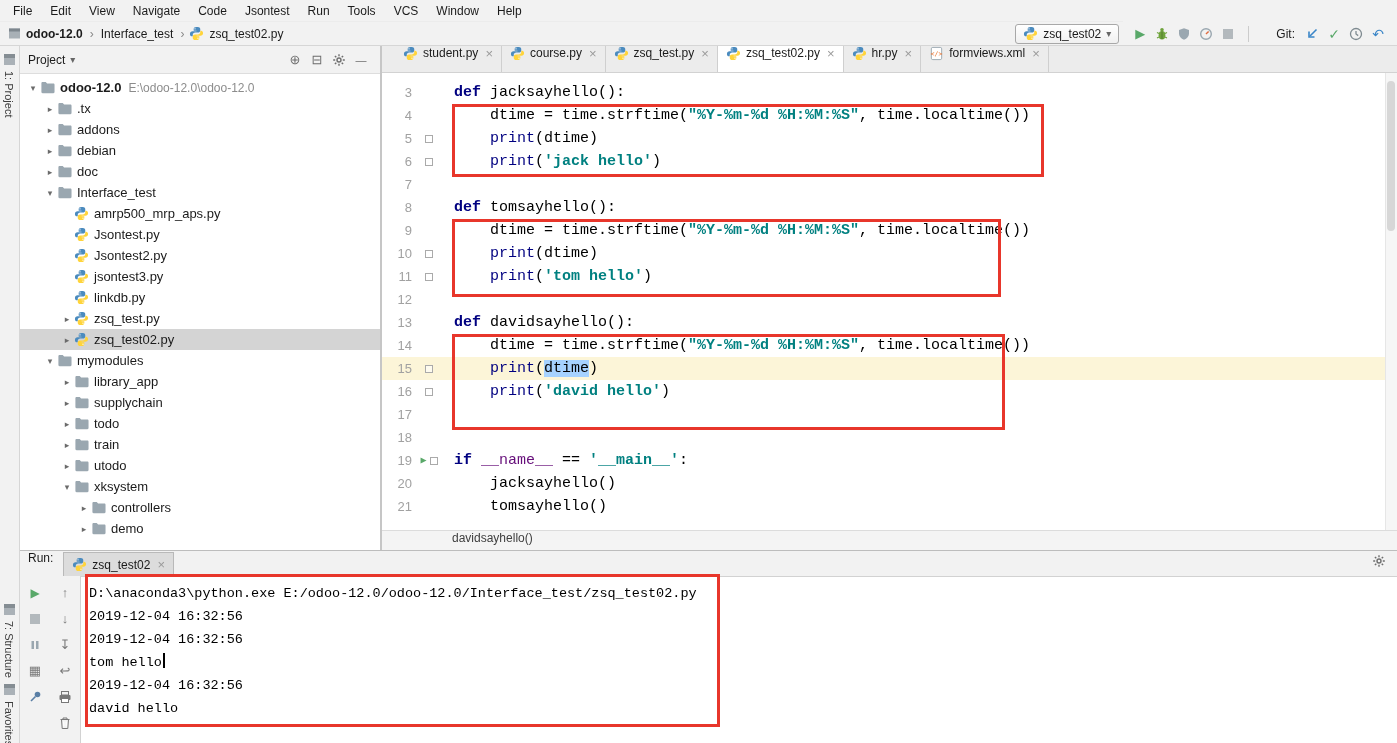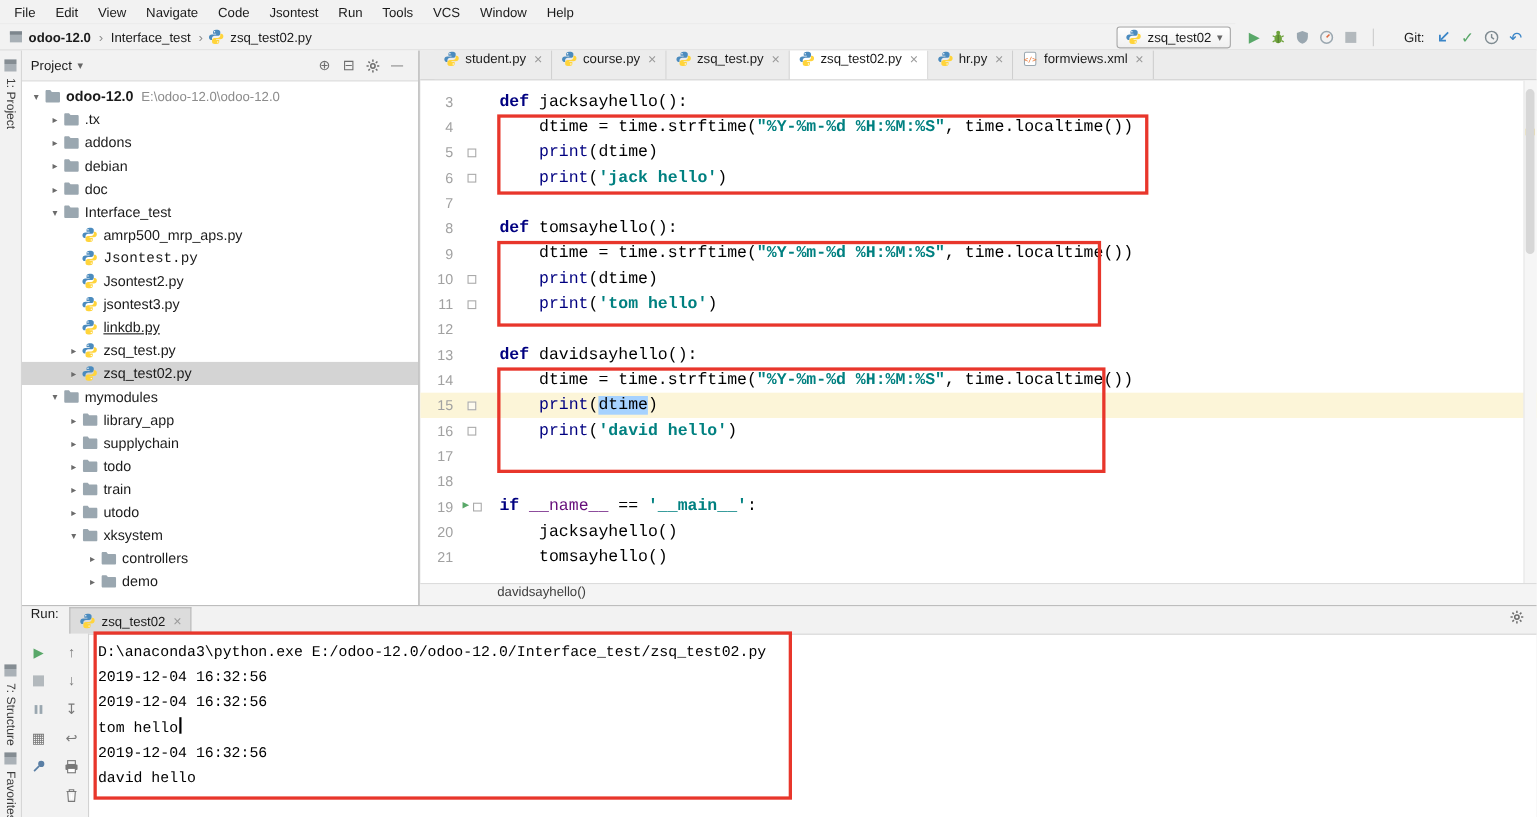--- a/index.html
+++ b/index.html
@@ -305,21 +305,21 @@
         <span class="icn">
           <svg width="15" height="15" viewBox="0 0 16 16">
             <path fill="#4b8bbe" d="M7.9 1C5.9 1 5 1.9 5 3.2V5h3v.6H3.8C2.2 5.6 1 6.6 1 8.5 1 9.9 1.8 11 3.1 11H4V9.4C4 8 5.2 7 6.6 7h3C10.9 7 12 6 12 4.7V3.2C12 1.9 10.8 1 9.5 1z"></path>
             <circle cx="6.4" cy="3" r="0.7" fill="#fff"></circle>
             <path fill="#ffd43b" d="M8.1 15c2 0 2.9-.9 2.9-2.2V11H8v-.6h4.2c1.6 0 2.8-1 2.8-2.9 0-1.4-.8-2.5-2.1-2.5H12v1.6C12 8 10.8 9 9.4 9h-3C5.1 9 4 10 4 11.3v1.5C4 14.1 5.2 15 6.5 15z"></path>
             <circle cx="9.6" cy="13" r="0.7" fill="#fff"></circle>
           </svg>
         </span>
         <span class="tlabel">amrp500_mrp_aps.py</span>
       </div>
-      <div class="trow" style="padding-left: 40px; font-family: Liberation Mono, monospace;">
+      <div class="trow" style="padding-left: 40px;">
         <span class="tarrow"></span>
         <span class="icn">
           <svg width="15" height="15" viewBox="0 0 16 16">
             <path fill="#4b8bbe" d="M7.9 1C5.9 1 5 1.9 5 3.2V5h3v.6H3.8C2.2 5.6 1 6.6 1 8.5 1 9.9 1.8 11 3.1 11H4V9.4C4 8 5.2 7 6.6 7h3C10.9 7 12 6 12 4.7V3.2C12 1.9 10.8 1 9.5 1z"></path>
             <circle cx="6.4" cy="3" r="0.7" fill="#fff"></circle>
             <path fill="#ffd43b" d="M8.1 15c2 0 2.9-.9 2.9-2.2V11H8v-.6h4.2c1.6 0 2.8-1 2.8-2.9 0-1.4-.8-2.5-2.1-2.5H12v1.6C12 8 10.8 9 9.4 9h-3C5.1 9 4 10 4 11.3v1.5C4 14.1 5.2 15 6.5 15z"></path>
             <circle cx="9.6" cy="13" r="0.7" fill="#fff"></circle>
           </svg>
         </span>
         <span class="tlabel">Jsontest.py</span>
@@ -341,21 +341,21 @@
         <span class="icn">
           <svg width="15" height="15" viewBox="0 0 16 16">
             <path fill="#4b8bbe" d="M7.9 1C5.9 1 5 1.9 5 3.2V5h3v.6H3.8C2.2 5.6 1 6.6 1 8.5 1 9.9 1.8 11 3.1 11H4V9.4C4 8 5.2 7 6.6 7h3C10.9 7 12 6 12 4.7V3.2C12 1.9 10.8 1 9.5 1z"></path>
             <circle cx="6.4" cy="3" r="0.7" fill="#fff"></circle>
             <path fill="#ffd43b" d="M8.1 15c2 0 2.9-.9 2.9-2.2V11H8v-.6h4.2c1.6 0 2.8-1 2.8-2.9 0-1.4-.8-2.5-2.1-2.5H12v1.6C12 8 10.8 9 9.4 9h-3C5.1 9 4 10 4 11.3v1.5C4 14.1 5.2 15 6.5 15z"></path>
             <circle cx="9.6" cy="13" r="0.7" fill="#fff"></circle>
           </svg>
         </span>
         <span class="tlabel">jsontest3.py</span>
       </div>
-      <div class="trow" style="padding-left: 40px; text-decoration: underline;">
+      <div class="trow" style="padding-left: 40px;">
         <span class="tarrow"></span>
         <span class="icn">
           <svg width="15" height="15" viewBox="0 0 16 16">
             <path fill="#4b8bbe" d="M7.9 1C5.9 1 5 1.9 5 3.2V5h3v.6H3.8C2.2 5.6 1 6.6 1 8.5 1 9.9 1.8 11 3.1 11H4V9.4C4 8 5.2 7 6.6 7h3C10.9 7 12 6 12 4.7V3.2C12 1.9 10.8 1 9.5 1z"></path>
             <circle cx="6.4" cy="3" r="0.7" fill="#fff"></circle>
             <path fill="#ffd43b" d="M8.1 15c2 0 2.9-.9 2.9-2.2V11H8v-.6h4.2c1.6 0 2.8-1 2.8-2.9 0-1.4-.8-2.5-2.1-2.5H12v1.6C12 8 10.8 9 9.4 9h-3C5.1 9 4 10 4 11.3v1.5C4 14.1 5.2 15 6.5 15z"></path>
             <circle cx="9.6" cy="13" r="0.7" fill="#fff"></circle>
           </svg>
         </span>
         <span class="tlabel">linkdb.py</span>

